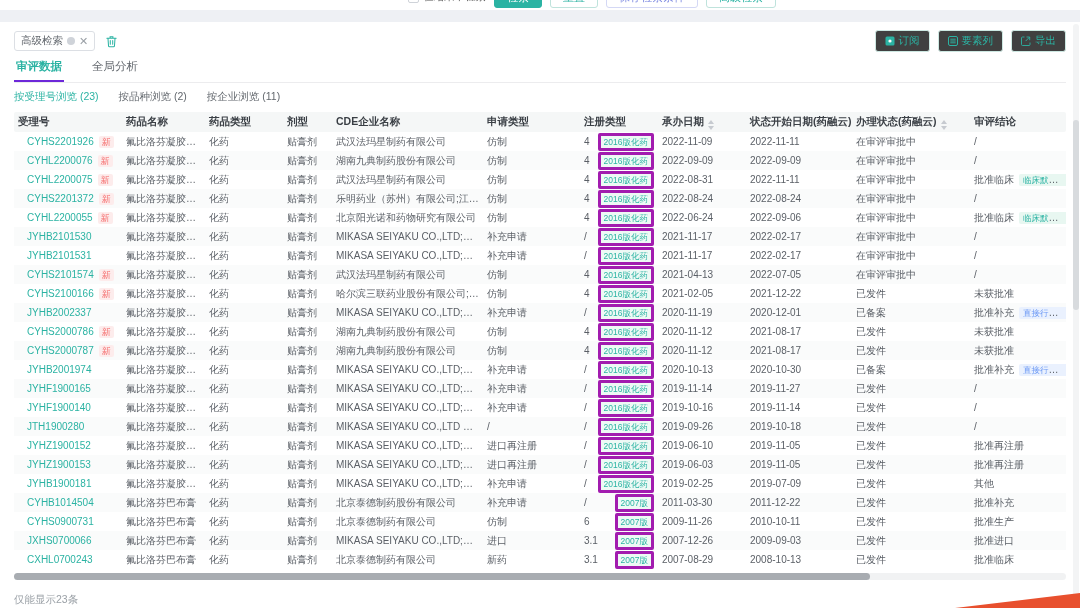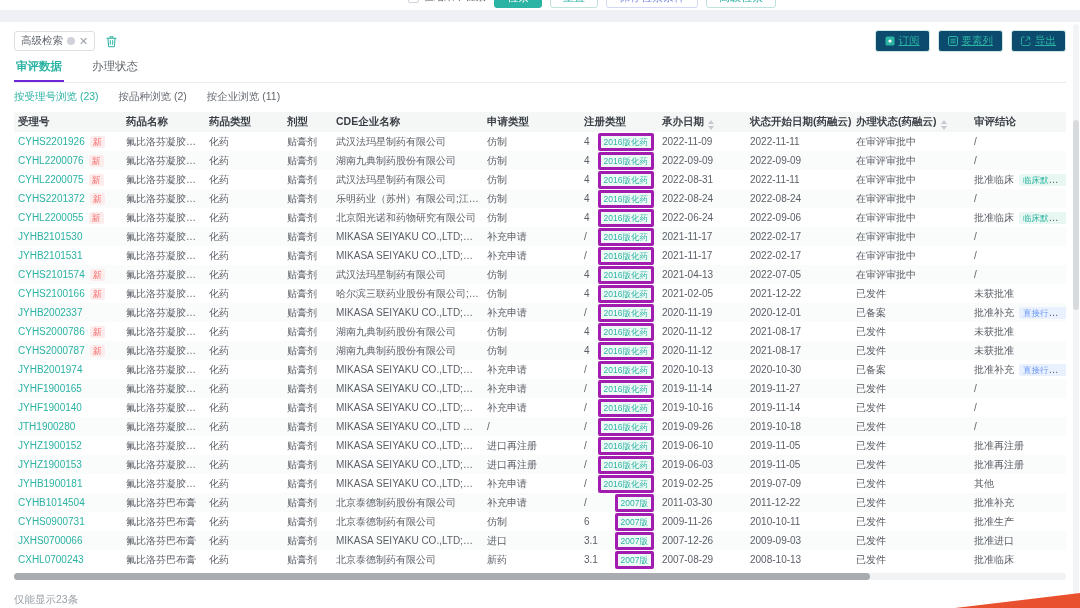--- a/index.html
+++ b/index.html
@@ -24,42 +24,42 @@
 
   
   .filter-row { display:flex; align-items:center; padding-top:8px; height:30px; }
   .filter-tag { display:inline-flex; align-items:center; gap:4px; border:1px solid #dcdfe4;
     border-radius:3px; padding:2px 6px; font-size:10.5px; color:#62676d; background:#fff; }
   .filter-tag .dot { width:8px; height:8px; border-radius:50%; background:#cfd3d9; display:inline-block; }
   .filter-tag .x { color:#9aa0a6; font-size:11px; line-height:10px; cursor:pointer; }
   .trash-btn { margin-left:10px; display:inline-flex; cursor:pointer; }
   .actions { margin-left:auto; display:flex; gap:8px; }
   .action-btn { display:inline-flex; align-items:center; gap:4px; border:1px solid #cde8e2;
-    color:#2bb3a3; background:#0c4a6e; font-size:10.5px; padding:3px 9px; border-radius:3px; cursor:pointer;
-    font-family:inherit;text-decoration:underline; }
+    color:#2bb3a3; background:#404040; font-size:10.5px; padding:3px 9px; border-radius:3px; cursor:pointer;
+    font-family:inherit; }
 
   
   .tabs-row { display:flex; gap:26px; border-bottom:1px solid #ececee; margin-top:2px; }
   .tab { font-size:11.5px; color:#62676d; padding:5px 2px 6px; cursor:pointer; }
   .tab.active { color:#2bb3a3; font-weight:bold; border-bottom:2px solid #6d28d9; }
 
   .subtabs { display:flex; gap:20px; padding:7px 0 6px; }
   .subtab { font-size:10.5px; color:#62676d; cursor:pointer; }
   .subtab.active { color:#2bb3a3; }
 
   
   table { width:1052px; table-layout:fixed; border-collapse:collapse; margin-top:2px; }
   thead th { background:#f5f7f7; font-size:10.5px; color:#3a3f45; text-align:left;
     font-weight:bold; height:20px; padding:0 4px; white-space:nowrap; overflow:hidden;margin-left:8px; }
   thead th:first-child { border-radius:2px 0 0 2px; }
   thead th:last-child { border-radius:0 2px 2px 0; }
   tbody td { height:19px; font-size:10px; color:#5a5f66; padding:0 4px;
     white-space:nowrap; overflow:hidden; text-overflow:ellipsis; }
   tbody tr:nth-child(even) { background:#fafbfb; }
-  .id-link { color:#2bb3a3; cursor:pointer; }
+  .id-link { color:#2bb3a3; cursor:pointer;margin-left:9px; }
   .badge-new { color:#f56c6c; background:#fdecec; font-size:9px; padding:0 3px; margin-left:5px;
     border-radius:2px; line-height:12px; display:inline-block; }
   .reg-flex { display:flex; align-items:center; justify-content:space-between; }
   .tag-reg { color:#2bb3a3; background:#eef9f5; border:3px solid #a21caf; font-size:8.5px;
     padding:0 3px; border-radius:2px; line-height:12px; white-space:nowrap; }
   .tag-teal { color:#2bb3a3; background:#e8f7f1; font-size:8.5px; padding:1px 4px;
     border-radius:2px; margin-left:5px; white-space:nowrap; }
   .tag-blue { color:#6f9bf5; background:#eaf1fe; font-size:8.5px; padding:1px 4px;
     border-radius:2px; margin-left:5px; white-space:nowrap; }
   .sort { display:inline-flex; flex-direction:column; gap:2px; margin-left:4px; vertical-align:1px; }
@@ -135,21 +135,21 @@
               <path d="M3.5 1h-2a1 1 0 0 0-1 1v6.5a1 1 0 0 0 1 1H8a1 1 0 0 0 1-1v-2" fill="none" stroke="#2bb3a3" stroke-width="0.9"></path>
               <path d="M5.5 1h3.2v3.2M8.5 1.2 4.6 5.1" fill="none" stroke="#2bb3a3" stroke-width="0.9"></path>
             </svg>
           <span>导出</span>
         </button>
       </span>
     </div>
 
     <div class="tabs-row" id="tabs">
         <div class="tab active">审评数据</div>
-        <div class="tab">办理状态</div>
+        <div class="tab">全局分析</div>
       </div>
     <div class="subtabs" id="subtabs">
         <div class="subtab active">按受理号浏览 (23)</div>
         <div class="subtab">按品种浏览 (2)</div>
         <div class="subtab">按企业浏览 (11)</div>
       </div>
 
     <table>
       <colgroup>
         <col style="width:108px">

